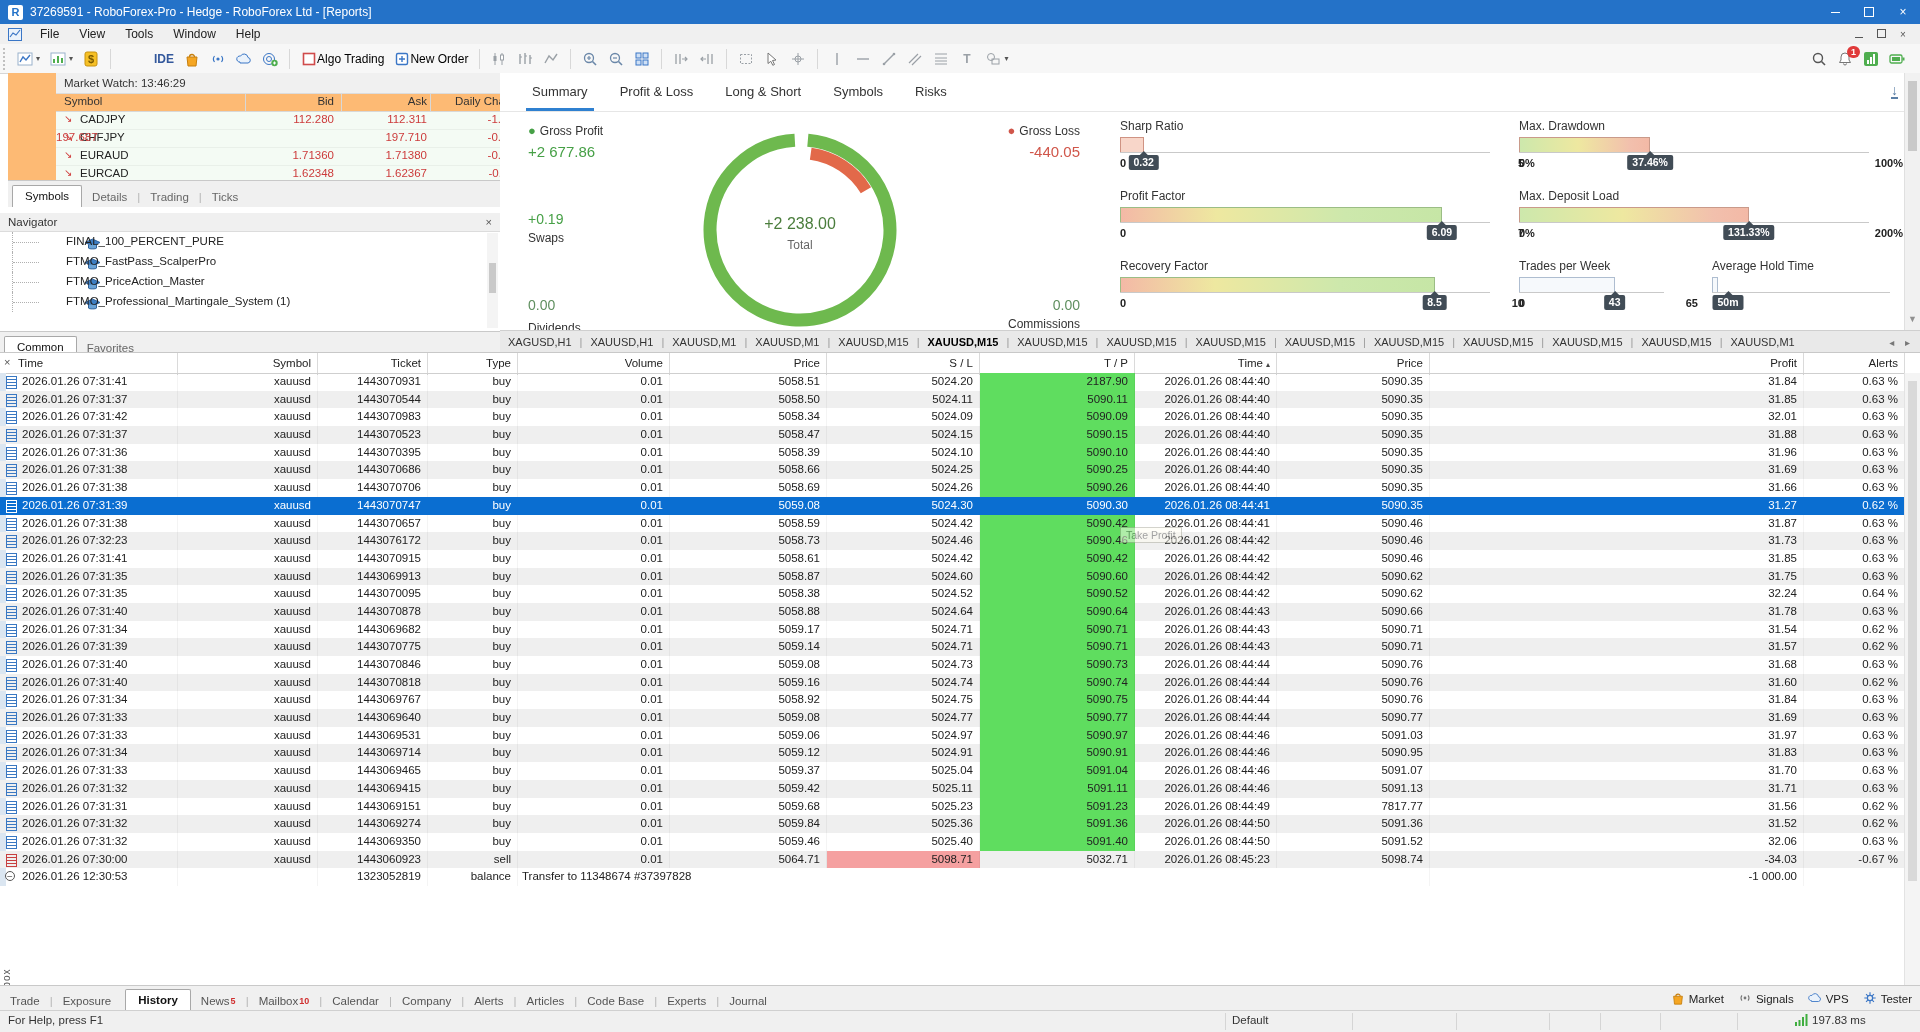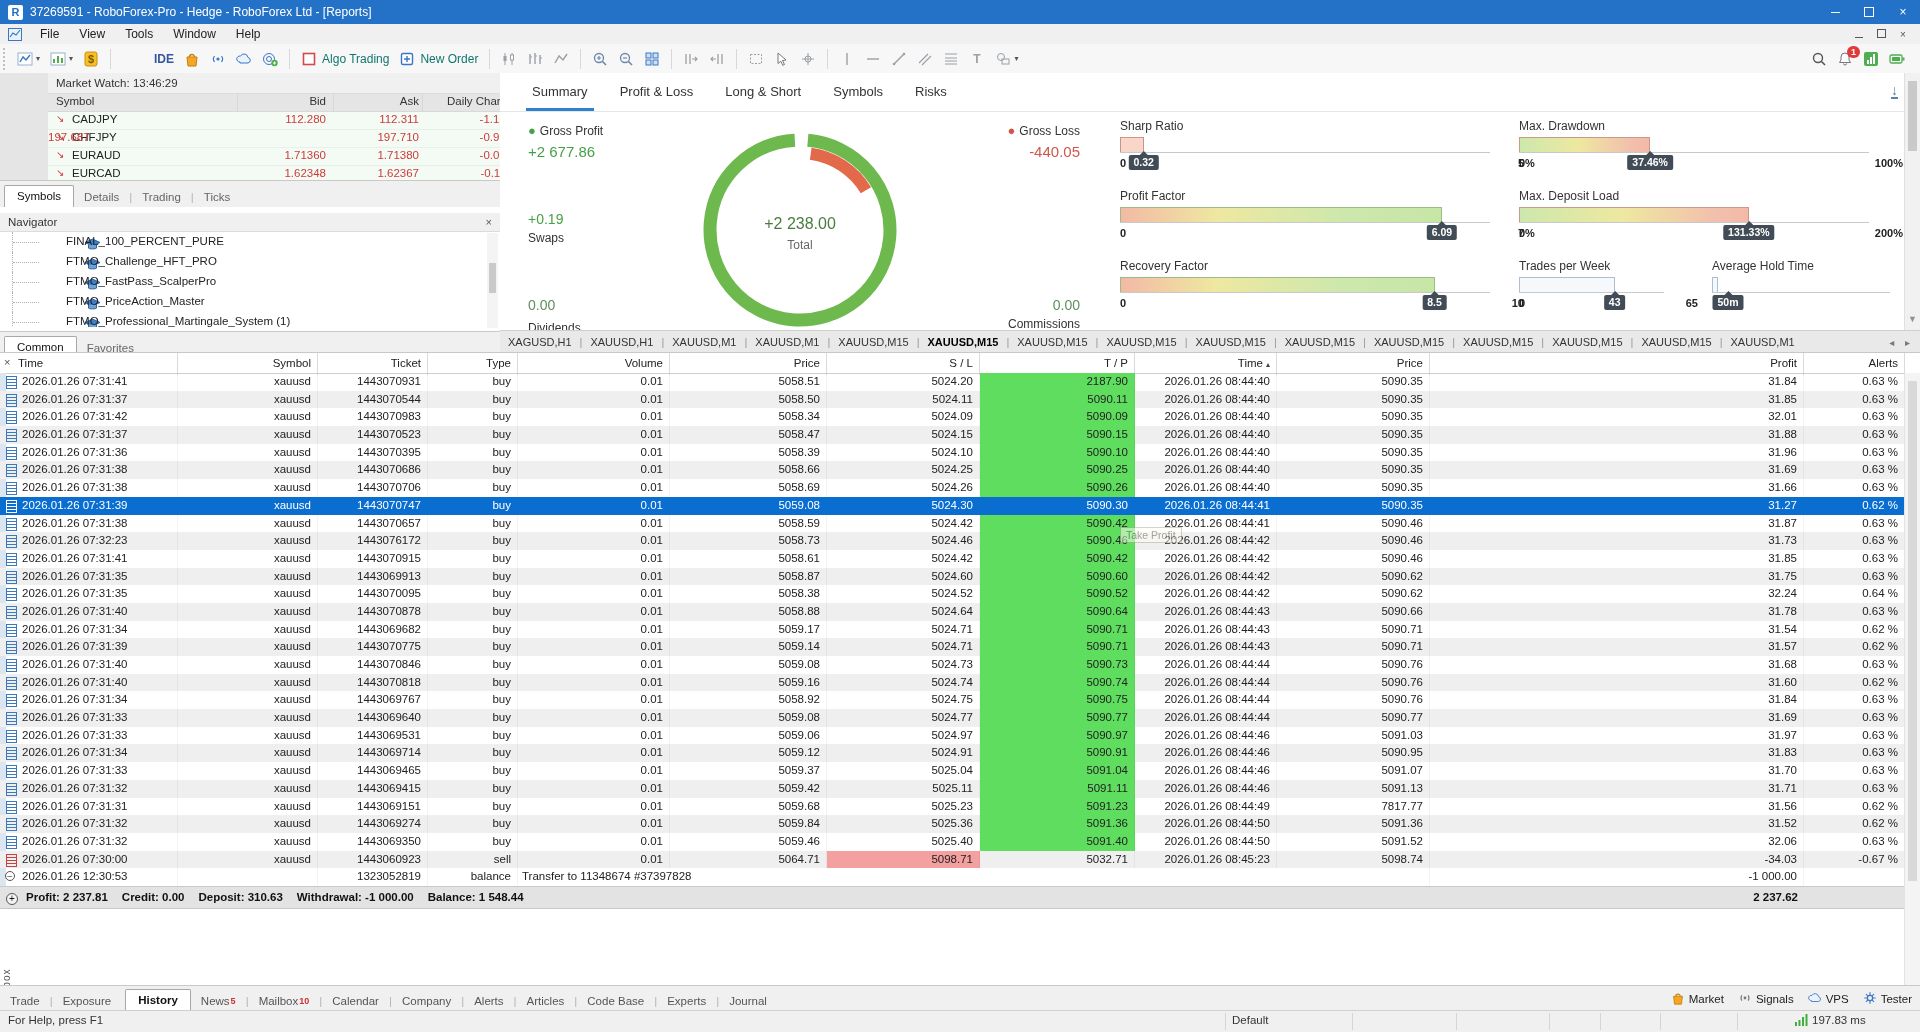--- a/index.html
+++ b/index.html
@@ -21,29 +21,29 @@
   .menu-item{padding:0 10px;height:20px;line-height:20px;color:#222;}
   #childcontrols{margin-left:auto;display:flex;align-items:center;margin-right:6px;color:#555;}
   .cbtn{width:22px;text-align:center;font-size:10px;}
   .cbtn .minglyph{display:inline-block;width:8px;border-bottom:1px solid #555;}
   .cbtn .maxglyph{display:inline-block;width:7px;height:7px;border:1px solid #555;}
   
   #toolbar{left:0;top:44px;width:1920px;height:29px;background:#f7f7f7;border-bottom:1px solid #d6d6d6;display:flex;align-items:center;}
   .tsep{width:1px;height:20px;background:#d8d8d8;margin:0 6px;}
   .titem{display:flex;align-items:center;padding:2px 5px;border-radius:2px;position:relative;}
   .titem svg{display:block;}
-  .titem .tlabel{margin-left:5px;font-size:12px;color:#0f766e;}
+  .titem .tlabel{font-size:12px;color:#000000;}
   .tcaret{font-size:8px;color:#555;margin-left:3px;}
   .badge{position:absolute;top:-3px;right:-2px;background:#e03a3a;color:#fff;border-radius:7px;font-size:9px;font-weight:bold;padding:0 4px;line-height:12px;}
   #toolbar-right{margin-left:auto;display:flex;align-items:center;margin-right:10px;}
   #toolbar .grip{width:4px;height:22px;margin:0 3px;border-left:2px dotted #c0c0c0;}
   
   .panel-h{background:#f0f0f0;border-bottom:1px solid #dcdcdc;display:flex;align-items:center;font-size:11.5px;color:#333;}
   .panel-h .px{margin-left:auto;margin-right:8px;color:#555;font-size:11px;}
-  #mw{left:0;top:73px;width:500px;height:134px;background:#e5e5e5;border-right:1px solid #c8c8c8;overflow:hidden;padding-left:48px;}
+  #mw{left:8px;top:73px;width:500px;height:134px;background:#fdba74;border-right:1px solid #c8c8c8;overflow:hidden;padding-left:48px;}
   #mw-head{height:20px;}
   #mw-cols{position:relative;height:17px;border-bottom:1px solid #d8d8d8;font-size:11.5px;color:#333;}
   #mw-cols span{position:absolute;top:1px;}
   #mw-rows{position:relative;height:71px;overflow:hidden;}
   .mwrow{position:relative;height:17px;border-bottom:1px solid #e9f0e9;background:#f4fbf4;font-size:11.5px;}
   .mwrow .sym{position:absolute;left:24px;top:1px;color:#222;}
   .mwrow .arr{position:absolute;left:8px;top:1px;color:#d03c3c;font-size:10px;}
   .mwrow .num{position:absolute;top:1px;color:#cc3b3b;}
   #mw-tabs{position:absolute;left:0;bottom:0;width:500px;height:26px;background:#f0f0f0;border-top:1px solid #c9c9c9;display:flex;align-items:flex-end;font-size:11.5px;color:#666;}
   .ltab{padding:3px 10px 4px;display:flex;align-items:center;}
@@ -531,30 +531,20 @@
           <span class="ntext">FINAL_100_PERCENT_PURE</span>
         </div>
         <div class="navrow">
           <div class="tree"></div>
           <span style="position: absolute; left: 42px; top: 3px;">
             <svg width="17" height="14" viewBox="0 0 17 14">
               <path d="M8.5 1 L16 4.5 L8.5 8 L1 4.5 z" fill="#3f7fc4" stroke="#2d619c"></path>
               <path d="M4.5 6.5 v3.5 c0 1.2 8 1.2 8 0 V6.5" fill="#6ba3d6" stroke="#2d619c"></path>
             </svg>
           </span>
-          <span class="ntext">FTMO_Challenge_HFT_PRO</span>
-        </div>
-        <div class="navrow">
-          <div class="tree"></div>
-          <span style="position: absolute; left: 42px; top: 3px;">
-            <svg width="17" height="14" viewBox="0 0 17 14">
-              <path d="M8.5 1 L16 4.5 L8.5 8 L1 4.5 z" fill="#3f7fc4" stroke="#2d619c"></path>
-              <path d="M4.5 6.5 v3.5 c0 1.2 8 1.2 8 0 V6.5" fill="#6ba3d6" stroke="#2d619c"></path>
-            </svg>
-          </span>
           <span class="ntext">FTMO_FastPass_ScalperPro</span>
         </div>
         <div class="navrow">
           <div class="tree"></div>
           <span style="position: absolute; left: 42px; top: 3px;">
             <svg width="17" height="14" viewBox="0 0 17 14">
               <path d="M8.5 1 L16 4.5 L8.5 8 L1 4.5 z" fill="#3f7fc4" stroke="#2d619c"></path>
               <path d="M4.5 6.5 v3.5 c0 1.2 8 1.2 8 0 V6.5" fill="#6ba3d6" stroke="#2d619c"></path>
             </svg>
           </span>
@@ -1146,21 +1136,20 @@
         <div class="hrow hgrid">
           <div class="c first">2026.01.26 12:30:53<span class="circ">−</span></div>
           <div class="c"></div>
           <div class="c">1323052819</div>
           <div class="c">balance</div>
           <div class="c comment" style="grid-column: 5 / 11;">Transfer to 11348674 #37397828</div>
           <div class="c">-1 000.00</div>
           <div class="c"></div>
         </div>
       </div>
-    <div id="h-total" style="top: 533.3px;"><span class="ticon">+</span><span class="tpart">Profit: 2 237.81</span><span class="tpart">Credit: 0.00</span><span class="tpart">Deposit: 310.63</span><span class="tpart">Withdrawal: -1 000.00</span><span class="tpart">Balance: 1 548.44</span><span class="gtotal">2 237.62</span></div>
     <div id="h-scroll">
         <div class="thumb"></div>
       </div>
   </div>
   <div id="ghost-tip">Take Profit</div>
   <div id="toolbox-label">Toolbox</div>
 
   <div id="btabs" class="abs">
     <div id="btab-items" style="display:flex;align-items:flex-end;">
         <div class="ltab">Trade</div>

